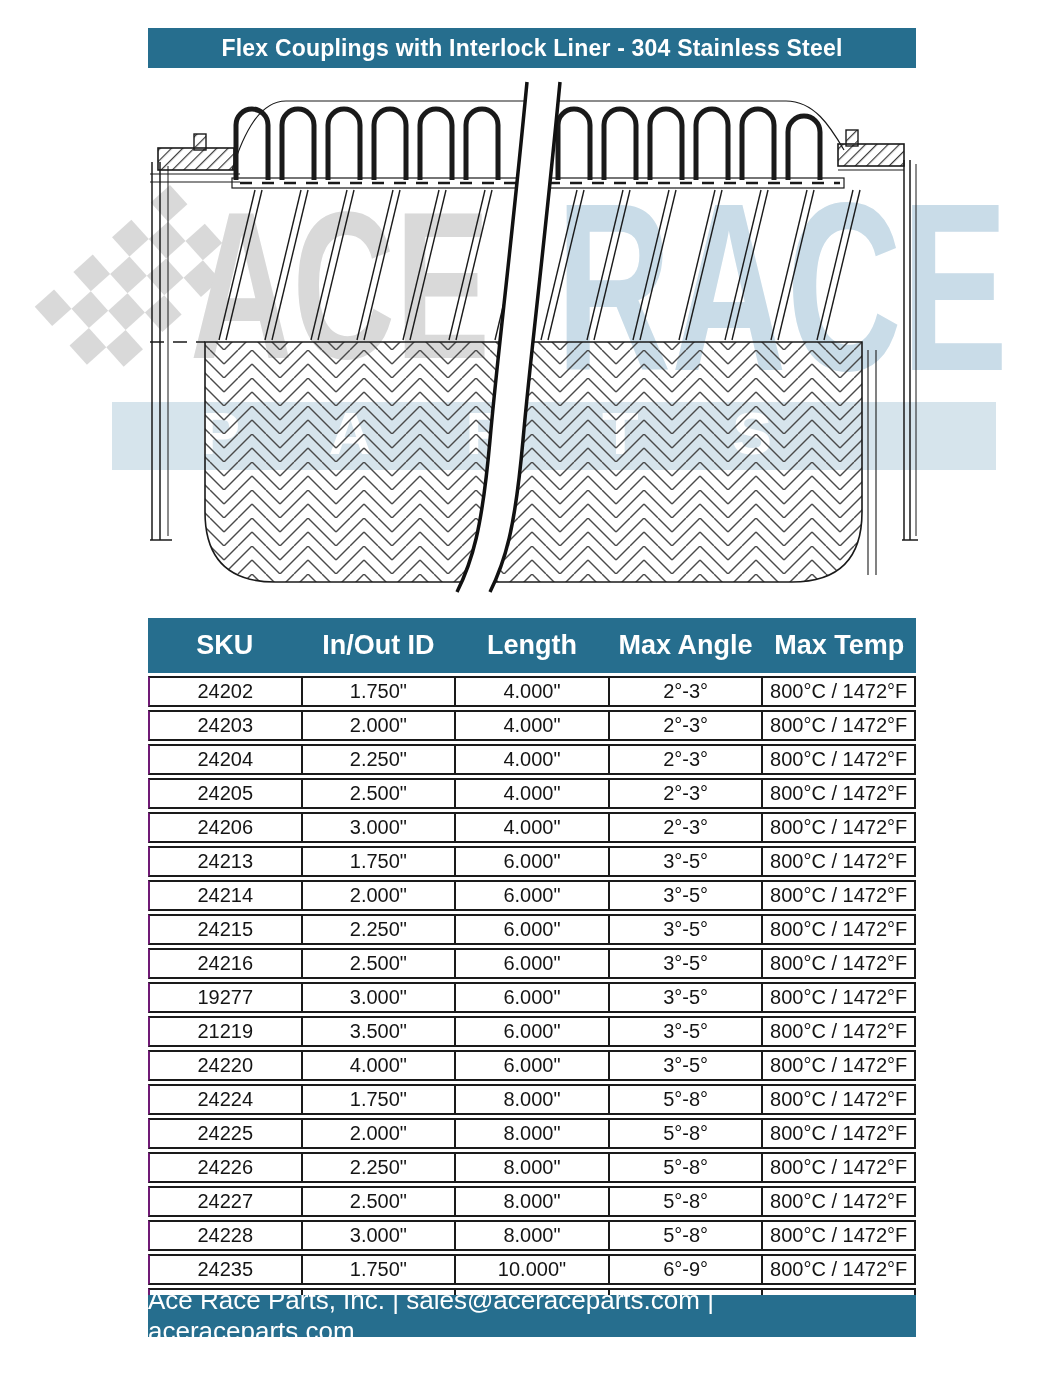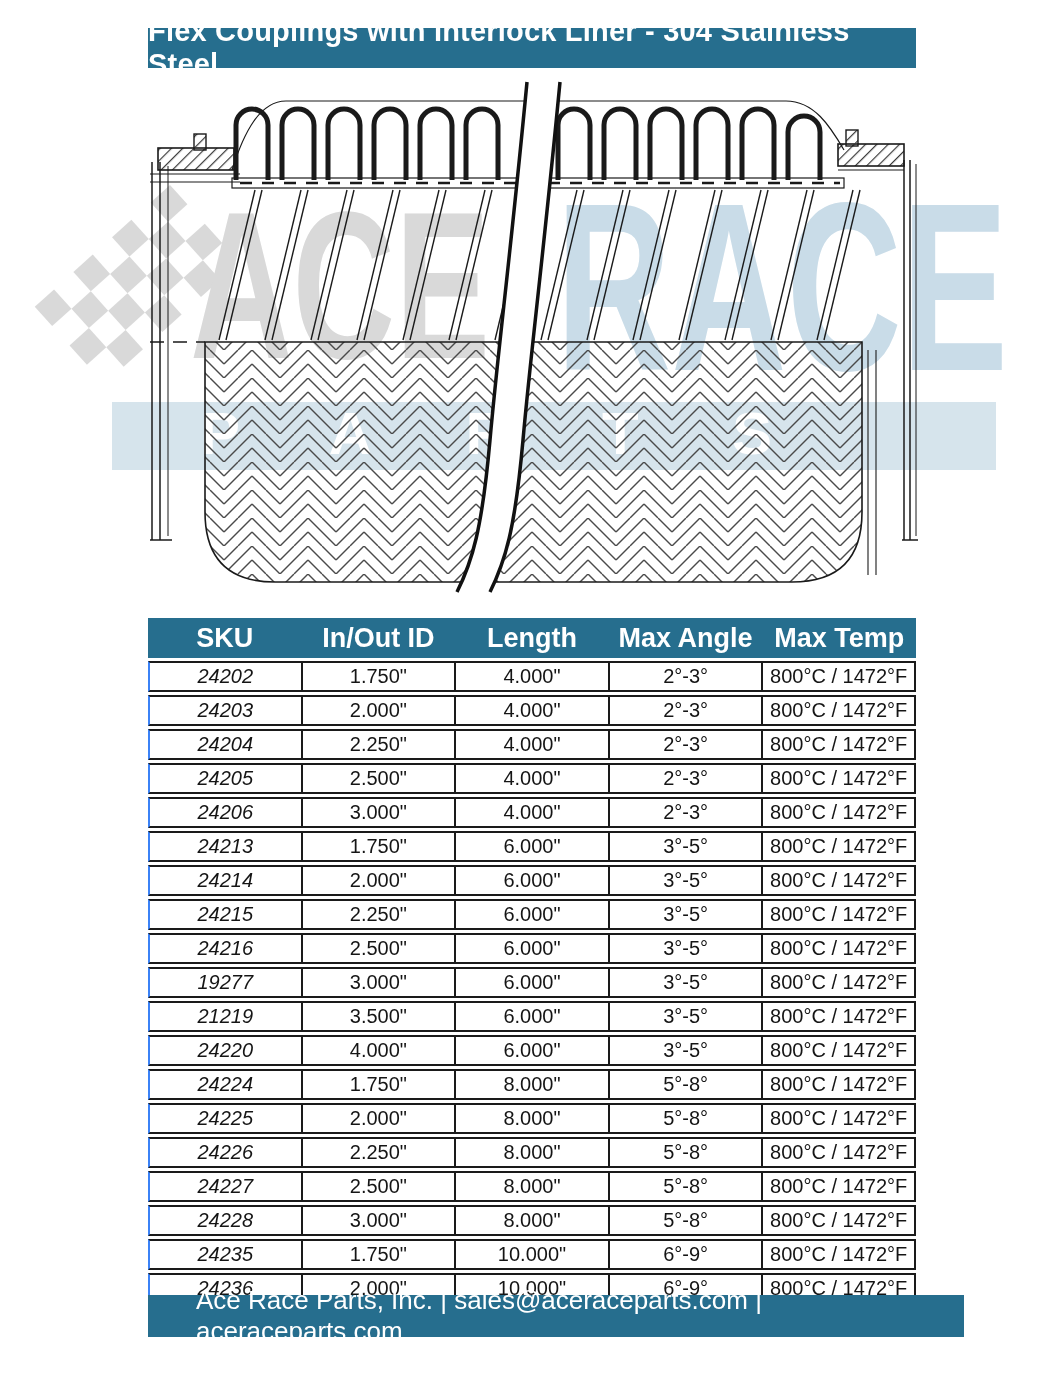--- a/index.html
+++ b/index.html
@@ -3,41 +3,41 @@
 <meta charset="utf-8">
 <style>
   html,body{margin:0;padding:0;background:#ffffff;}
   .page{
     position:relative;width:1063px;height:1375px;background:#ffffff;
     font-family:"Liberation Sans",sans-serif;overflow:hidden;
   }
   .title-bar{
     position:absolute;left:148px;top:28px;width:768px;height:40px;
     display:flex;align-items:center;justify-content:center;
-    color:#ffffff;font-size:29px;font-weight:600;letter-spacing:.2px;
+    color:#ffffff;font-size:23px;font-weight:600;letter-spacing:.2px;
   }
   .drawing{position:absolute;left:0;top:70px;width:1063px;height:600px;}
   .table-wrap{position:absolute;left:148px;top:615px;width:768px;}
   table.spec{width:100%;border-collapse:separate;border-spacing:0 3px;table-layout:fixed;}
   table.spec thead th{
-    color:#ffffff;font-size:27px;font-weight:600;height:40px;padding:0;
+    color:#ffffff;font-size:27px;font-weight:600;height:55px;padding:0;
     text-align:center;vertical-align:middle;border:none;
   }
   table.spec tbody td{
     background:#ffffff;color:#151515;font-size:20px;font-weight:500;
     text-align:center;vertical-align:middle;height:27px;padding:0;
     border-top:2px solid #1a1a1a;border-bottom:2px solid #1a1a1a;
     border-left:1px solid #1a1a1a;border-right:1px solid #1a1a1a;
   }
-  table.spec tbody td:first-child{border-left:2px solid #3b82f6;font-style:italic;}
+  table.spec tbody td:first-child{border-left:2px solid #701a75;}
   table.spec tbody td:last-child{border-right:2px solid #1a1a1a;margin-left:44px;}
   .footer-bar{
     position:absolute;left:148px;top:1295px;width:768px;height:42px;
     display:flex;align-items:center;justify-content:center;
-    color:#ffffff;font-size:26px;font-weight:500;padding-left:48px;
+    color:#ffffff;font-size:26px;font-weight:500;
   }
   .wm-parts{letter-spacing:118px;}
 </style>
 </head>
 <body>
 
 <div class="page">
 
   <div class="title-bar" style="background:#266e8e;">
     <span>Flex Couplings with Interlock Liner - 304 Stainless Steel</span>

